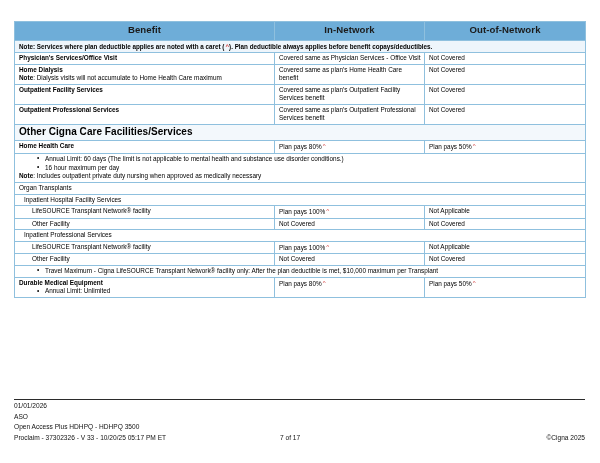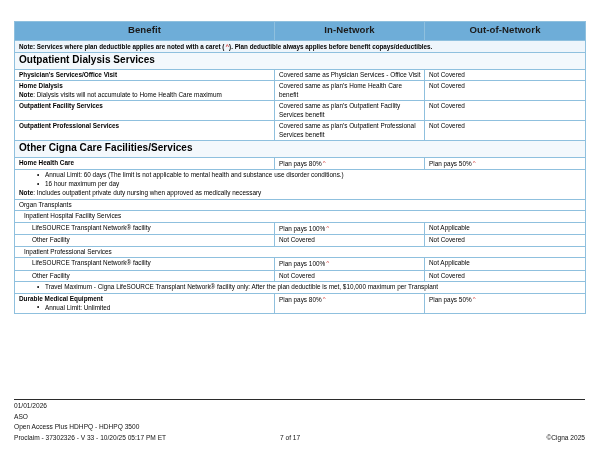--- a/index.html
+++ b/index.html
@@ -159,23 +159,20 @@
       <tr class="head-row">
         <th>Benefit</th>
         <th>In-Network</th>
         <th>Out-of-Network</th>
       </tr>
 
       <tr class="note-row">
         <td colspan="3"><span>Note: Services where plan deductible applies are noted with a caret (</span><span class="caret">^</span><span>). Plan deductible always applies before benefit copays/deductibles.</span></td>
       </tr>
 
-      <tr class="section-row">
-        <td colspan="3">Outpatient Dialysis Services</td>
-      </tr>
 
       <tr>
         <td class="benefit-cell">Physician's Services/Office Visit</td>
         <td class="val-cell">Covered same as Physician Services - Office Visit</td>
         <td class="val-cell">Not Covered</td>
       </tr>
 
       <tr>
         <td class="benefit-cell">
           <div>Home Dialysis</div>

